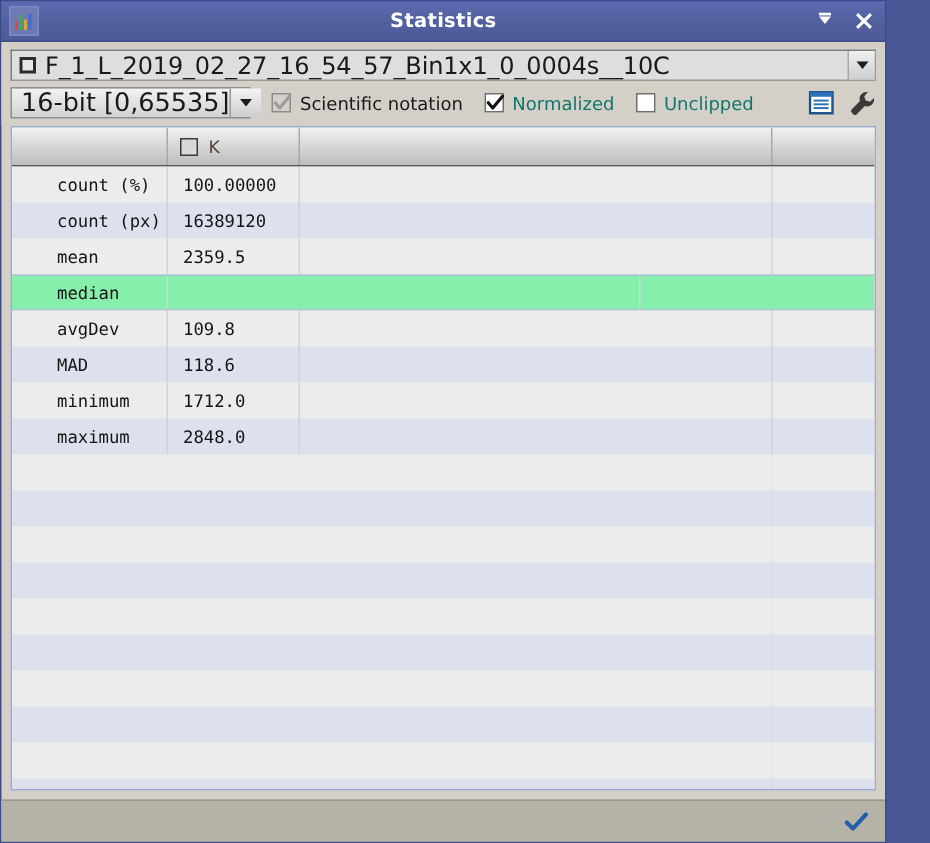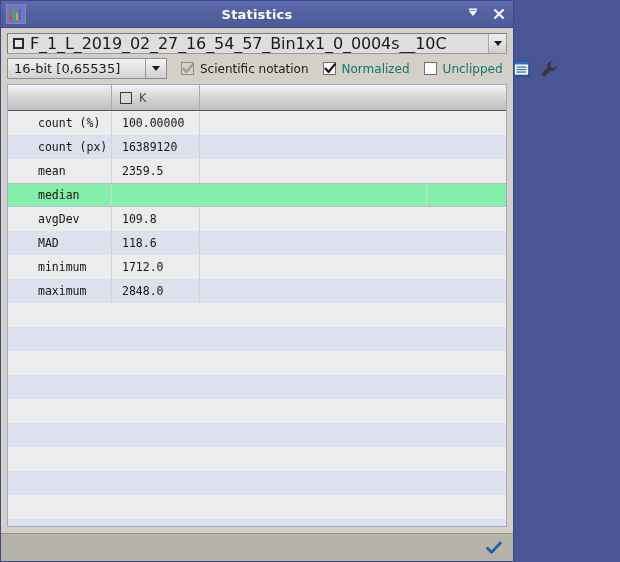--- a/index.html
+++ b/index.html
@@ -12,21 +12,21 @@
     height: 562px;
     overflow: hidden;
     font-family: "DejaVu Sans", sans-serif;
     -webkit-font-smoothing: antialiased;
   }
 
   
   .window {
     position: absolute;
     left: 0; top: 0;
-    width: 514px;
+    width: 591px;
     height: 562px;
     box-sizing: border-box;
     background: #5260a8;
     border: 1px solid #3e4a86;
     display: flex;
     flex-direction: column;
   }
 
   
   .titlebar {
@@ -157,21 +157,21 @@
     background: linear-gradient(to bottom,#f2f2f2,#d2d2d2);
     border: 1px solid #8e8e8e;
     display: flex;
     align-items: center;
     cursor: pointer;
     flex: 0 0 160px;
   }
   .combo-label {
     flex: 1 1 auto;
     padding-left: 6px;
-    font-size: 13px;
+    font-size: 17px;
     color: #1a1a1a;
     white-space: nowrap;
   }
   .combo .drop-arrow-btn {
     width: 20px;
     flex: 0 0 20px;
     border-left: 1px solid #9a9a9a;
     background: linear-gradient(to bottom,#f4f4f4,#cecece);
   }
 

